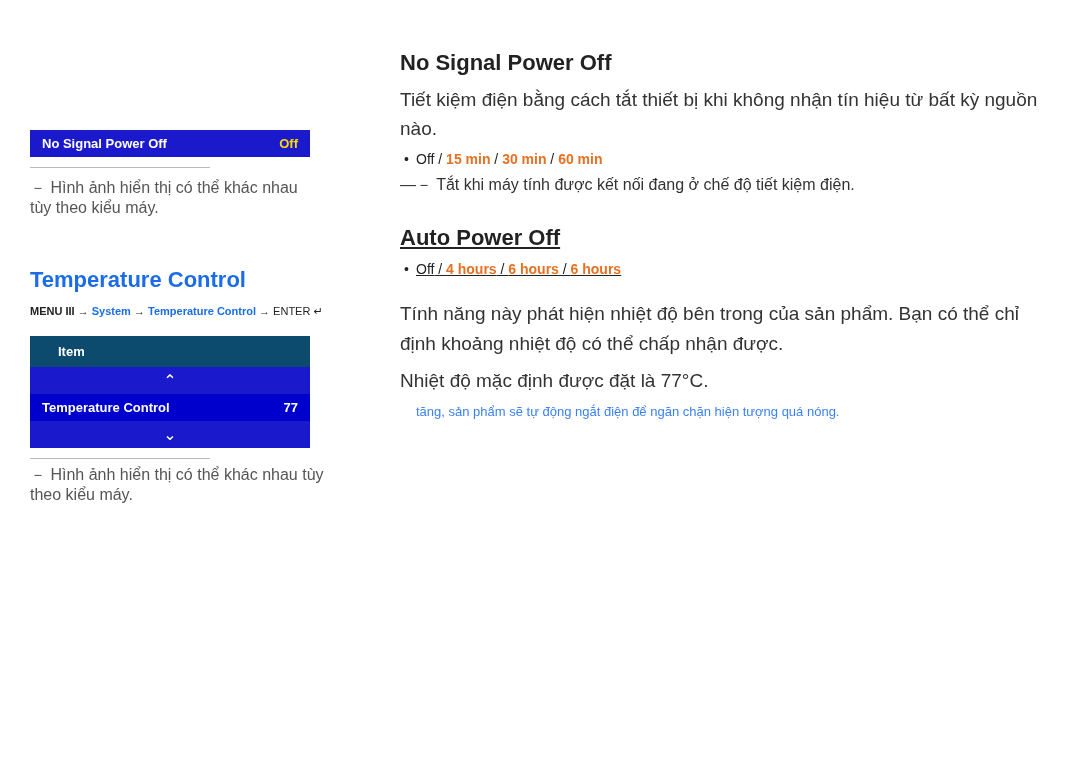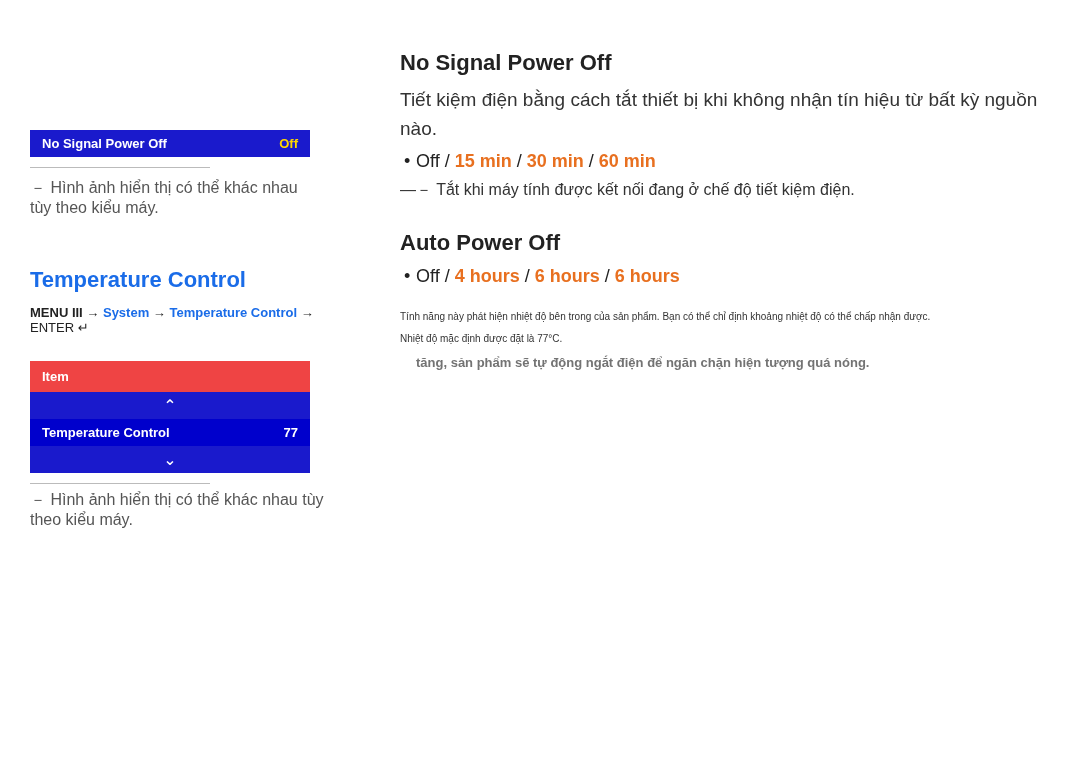--- a/index.html
+++ b/index.html
@@ -71,44 +71,44 @@
     }
 
     .section-title-blue {
       color: #1a6ce8;
       font-size: 22px;
       font-weight: bold;
       margin-bottom: 12px;
     }
 
     .menu-path {
-      font-size: 13px;
+      font-size: 11px;
       color: #222;
-      margin-bottom: 26px;
+      margin-bottom: 18px;
     }
 
     .menu-path .bold {
       font-weight: bold;
     }
 
     .menu-path .blue {
       color: #1a6ce8;
       font-weight: bold;
     }
 
     
     .tv-menu {
       width: 280px;
       overflow: hidden;
     }
 
     .tv-menu-item-header {
-      background: #ef4444;
-      color: #fff;
-      padding: 8px 12px;
+      background: #0c4a6e;
+      color: #fff;
+      padding: 8px 28px;
       font-size: 13px;
       font-weight: bold;
     }
 
     .tv-menu-arrow {
       background: #1a1acc;
       display: flex;
       justify-content: center;
       align-items: center;
       padding: 4px;
@@ -155,21 +155,21 @@
     }
 
     .description-text {
       font-size: 19px;
       color: #333;
       margin-bottom: 8px;
       line-height: 1.5;
     }
 
     .options-line {
-      font-size: 18px;
+      font-size: 14px;
       margin-bottom: 6px;
       padding-left: 16px;
       position: relative;
     }
 
     .options-line::before {
       content: "•";
       position: absolute;
       left: 4px;
     }
@@ -188,36 +188,36 @@
 
     .dash-note::before {
       content: "—";
       position: absolute;
       left: 0;
     }
 
     .section-gap {
       margin-top: 28px;
       margin-bottom: 10px;
+      text-decoration: underline;
     }
 
     .plain-text {
-      font-size: 10px;
+      font-size: 19px;
       color: #333;
       line-height: 1.6;
       margin-bottom: 6px;
     }
 
     .plain-text-indent {
       font-size: 13px;
-      color: #737373;
+      color: #3b82f6;
       line-height: 1.6;
       margin-bottom: 6px;
       padding-left: 16px;
-      font-weight: bold;
     }
 
     .divider-line {
       border: none;
       border-top: 1px solid #bbb;
       width: 180px;
       margin: 10px 0 6px 0;
     }
   </style>
 </head>

